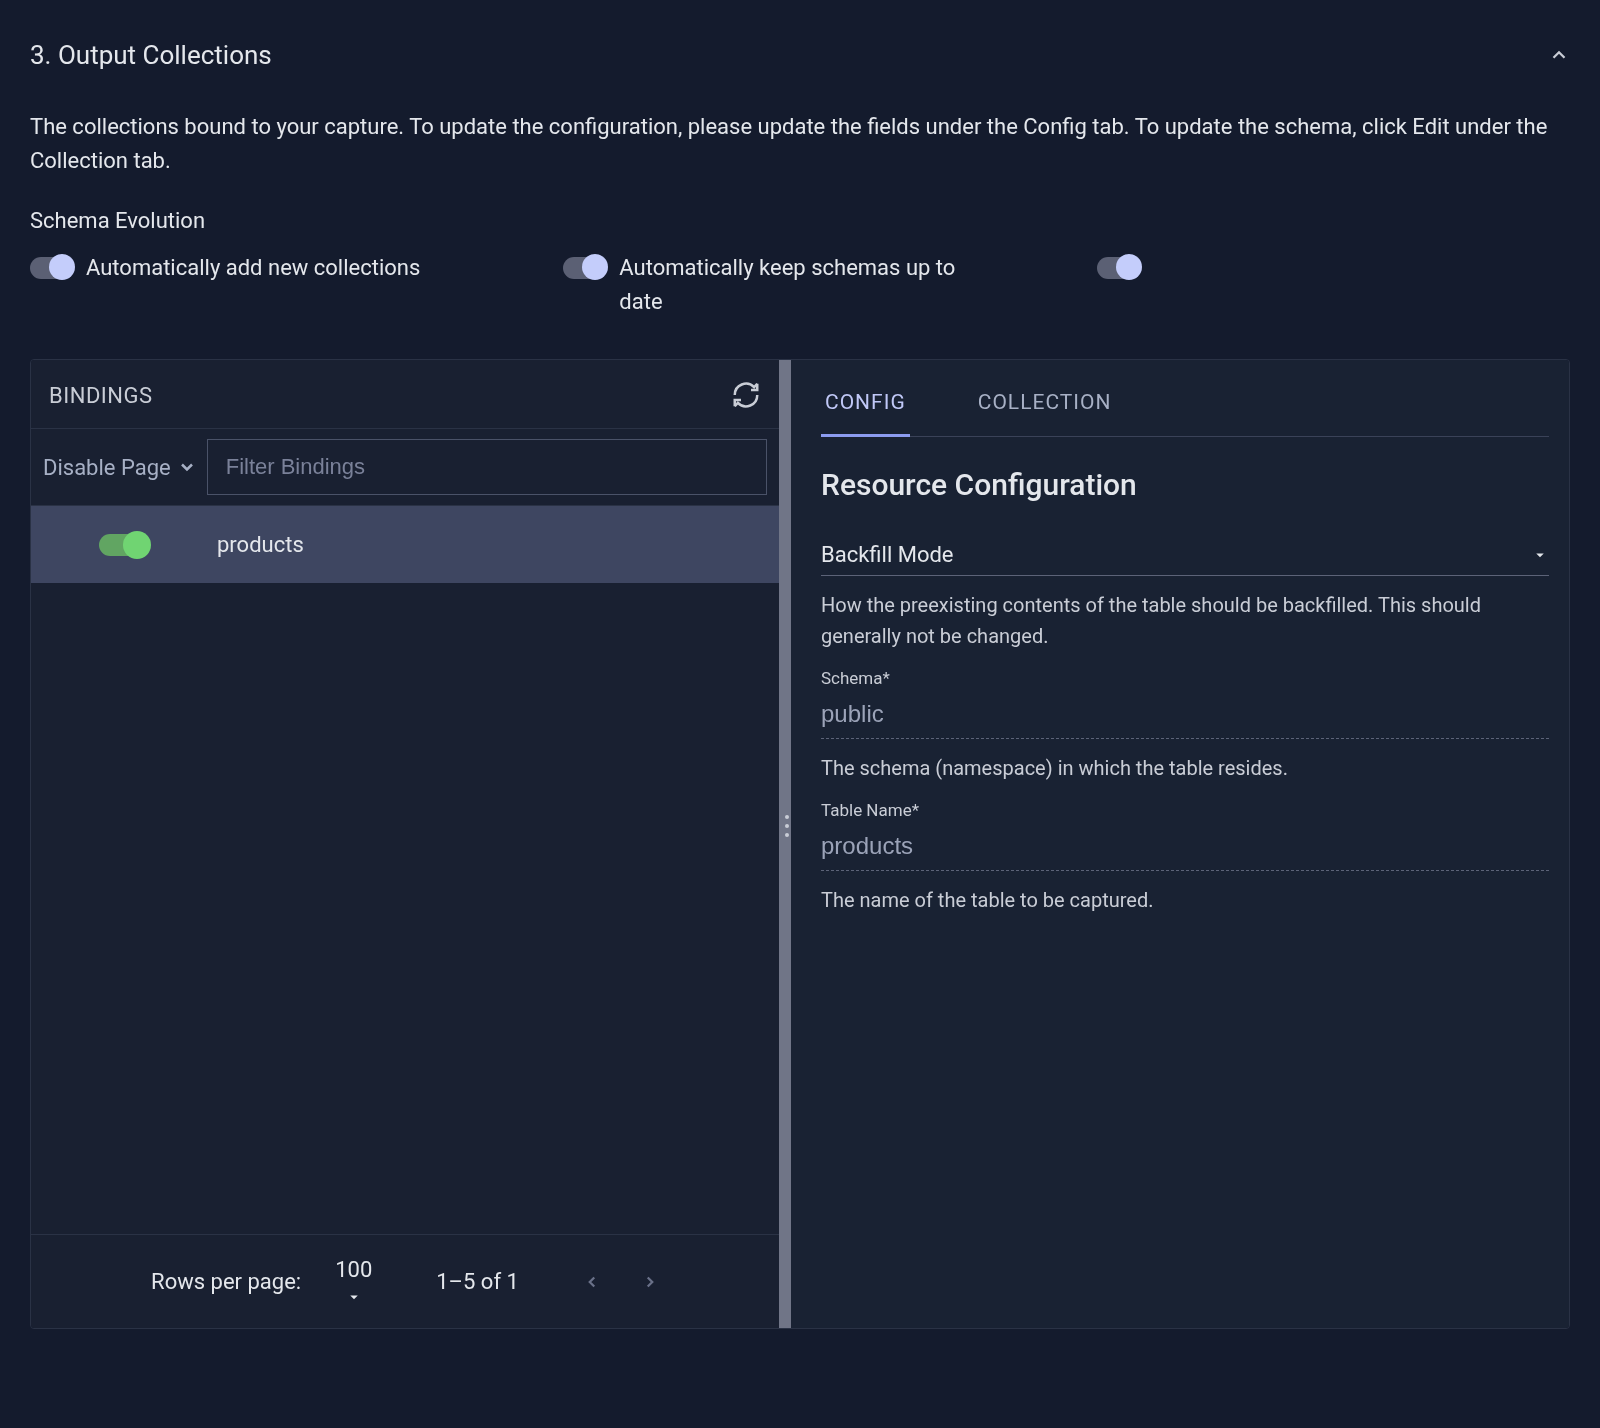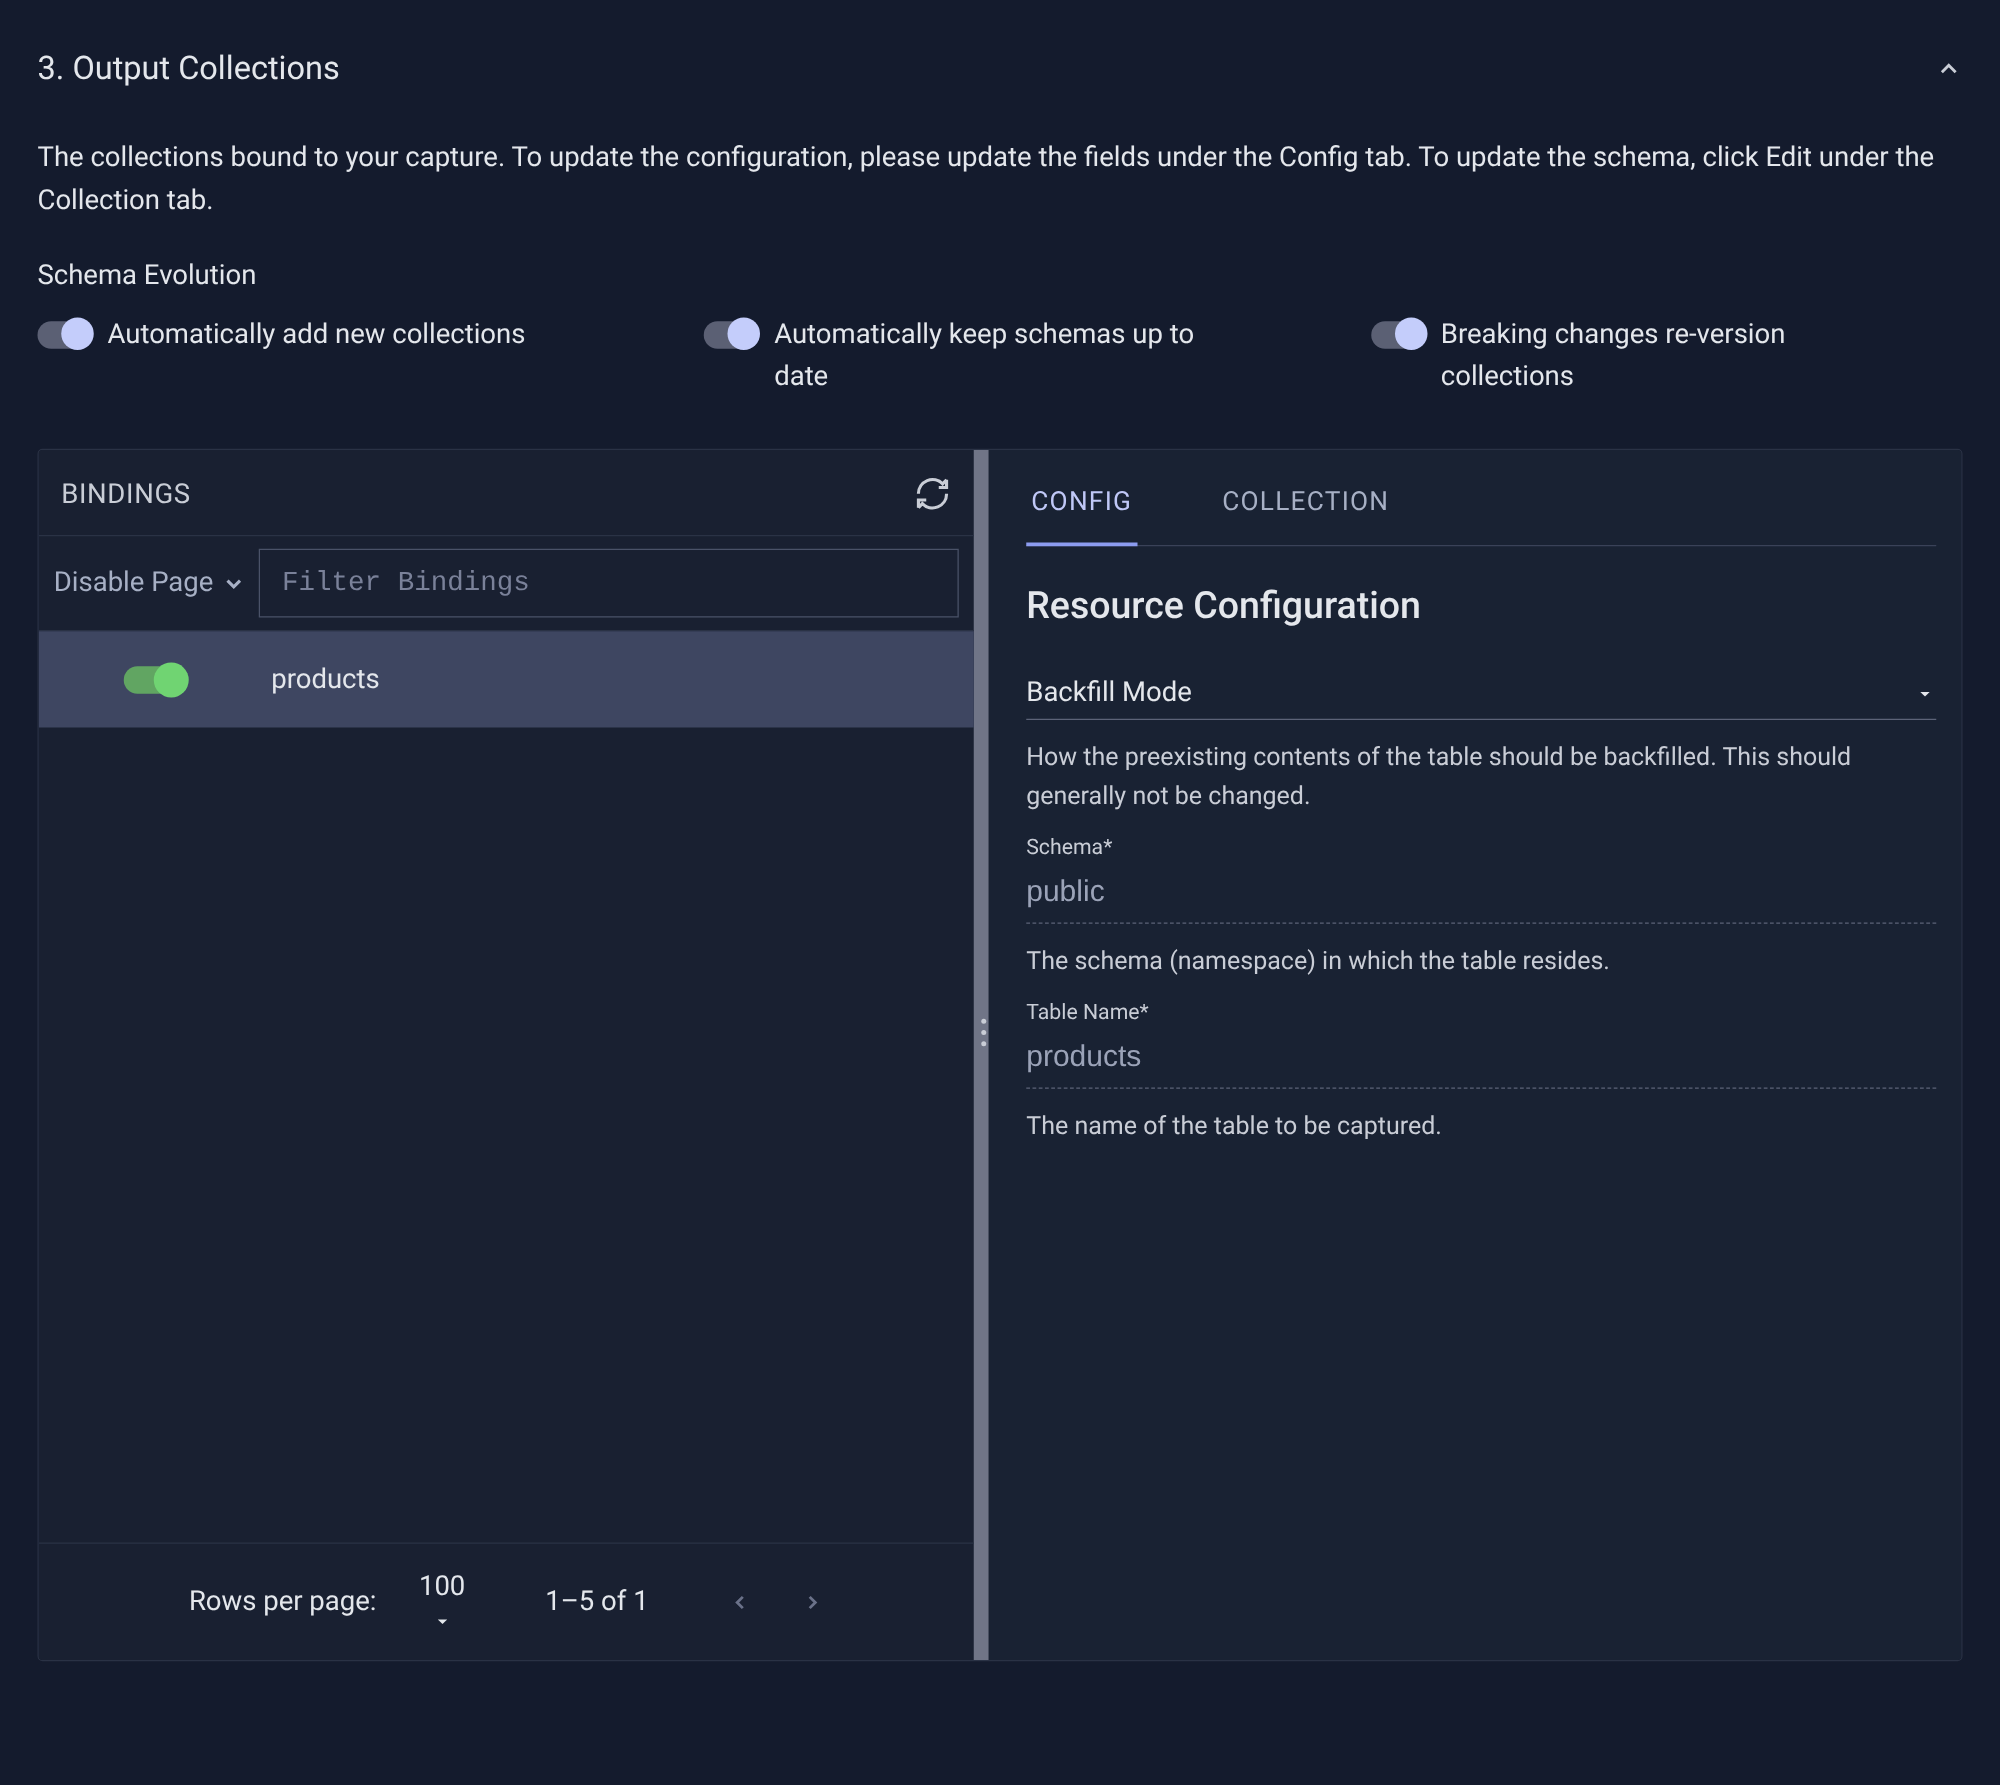--- a/index.html
+++ b/index.html
@@ -139,21 +139,20 @@
   }
   .filter-input {
     flex: 1;
     background: transparent;
     border: 1px solid #4a5268;
     border-radius: 0;
     padding: 14px 18px;
     font-size: 22px;
     color: #e4e7ec;
     outline: none;
-    font-family: Liberation Mono, monospace;
   }
   .filter-input::placeholder { color: #7a8199; }
   .binding-row {
     display: flex;
     align-items: center;
     padding: 26px 18px;
     background: #3e4661;
     gap: 28px;
   }
   .green-toggle {
@@ -297,21 +296,20 @@
     <div class="toggle-group">
       <div class="toggle on"></div>
       <div class="toggle-label">Automatically add new collections</div>
     </div>
     <div class="toggle-group">
       <div class="toggle on"></div>
       <div class="toggle-label">Automatically keep schemas up to date</div>
     </div>
     <div class="toggle-group">
       <div class="toggle on"></div>
-      <div class="toggle-label">Breaking changes re-version collections</div>
     </div>
   </div>
 
   <div class="main-panels">
     <div class="left-panel">
       <div class="bindings-header">
         <div class="bindings-title">BINDINGS</div>
         <svg class="refresh-icon" viewBox="0 0 24 24" fill="none" stroke="currentColor" stroke-width="2">
             <path d="M21 12a9 9 0 0 1-15.5 6.3L3 21M3 12a9 9 0 0 1 15.5-6.3L21 3"></path>
             <path d="M21 3v5h-5M3 21v-5h5"></path>

